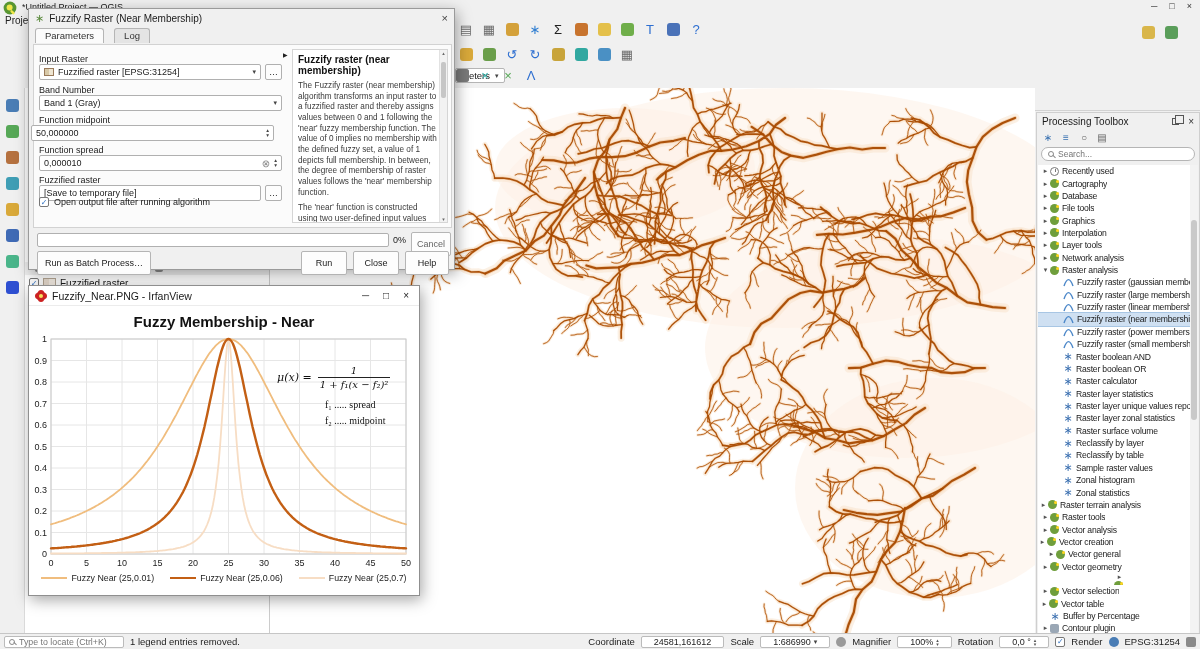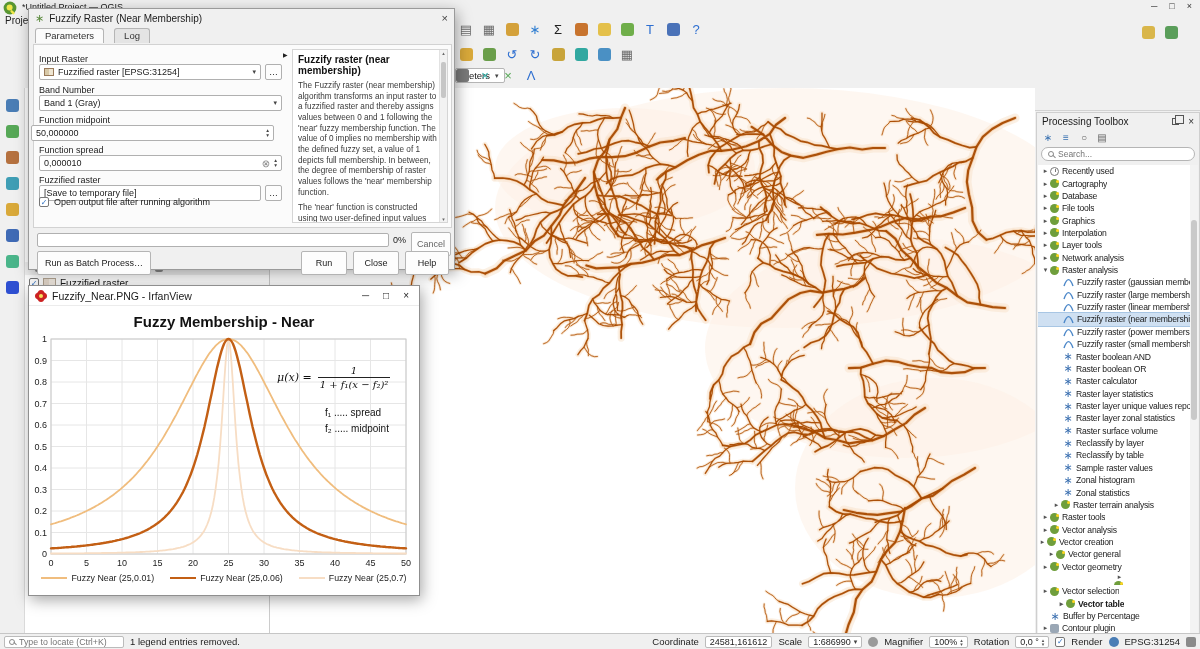--- a/index.html
+++ b/index.html
@@ -63,21 +63,21 @@
   .tico-clock::after{content:"";position:absolute;left:3.5px;top:1.5px;width:1px;height:3px;background:#777}
   .tico-plugin{width:9px;height:9px;background:#9aa7b5;border-radius:2px}
   .tlabel{overflow:hidden}
   .vscroll{position:absolute;right:0;top:0;bottom:0;width:8px;background:#f3f3f3}
   .vthumb{position:absolute;left:1px;right:1px;border-radius:3px;background:#c9c9c9}
 
   
   .status{position:absolute;left:0;right:0;bottom:0;height:16px;background:#f0f0f0;border-top:1px solid #c6c6c6;display:flex;align-items:center;gap:6px;padding:0 4px;font-size:9.5px;color:#222;z-index:20}
   .locate{display:flex;align-items:center;gap:4px;background:#fff;border:1px solid #bbb;border-radius:2px;height:12px;padding:0 4px}
   .locate input{border:none;outline:none;width:100px;font-size:8.8px;font-family:"Liberation Sans",sans-serif}
-  .sbox{background:#fff;border:1px solid #bbb;border-radius:2px;height:12px;display:inline-flex;align-items:center;padding:0 4px;gap:3px;font-size:9px}
+  .sbox{background:#fff;border:1px solid #bbb;border-radius:2px;height:12px;display:inline-flex;align-items:center;padding:0 12px;gap:3px;font-size:9px}
   .spincol{display:inline-flex;flex-direction:column;line-height:4px;font-size:5px;color:#555}
   .sp{flex:1}
   .sicon{width:10px;height:10px;border-radius:50%;flex:none}
 
   
   .dlg{position:absolute;left:28px;top:8px;width:427px;height:262px;background:#f0f0f0;border:1px solid #9a9a9a;box-shadow:2px 4px 14px rgba(0,0,0,.35);z-index:30;font-size:9.5px}
   .dlg-tb{height:18px;display:flex;align-items:center;padding:0 6px;gap:5px;font-size:10px}
   .dlg-gear{color:#5a8a3c;font-size:11px}
   .dlg-close{margin-left:auto;color:#444;font-size:11px}
   .tabs{position:absolute;left:6px;top:19px;display:flex;gap:10px;font-size:9.5px}
@@ -114,21 +114,21 @@
   .iv-flower{width:10px;height:10px;border-radius:50%;background:#cc2222;position:relative;flex:none;box-shadow:3px 0 0 -2px #cc2222,-3px 0 0 -2px #cc2222,0 3px 0 -2px #cc2222,0 -3px 0 -2px #cc2222}
   .iv-flower::after{content:"";position:absolute;left:3px;top:3px;width:4px;height:4px;border-radius:50%;background:#f7e05a}
   .iv-ctl{margin-left:auto;display:flex;gap:14px;font-size:10px;color:#222;padding-right:3px}
   .iv-content{position:absolute;left:0;top:21px;right:0;bottom:0;background:#fff}
   .chart-title{position:absolute;top:6px;width:100%;text-align:center;font-weight:bold;font-size:15px;color:#111}
   #chart-svg{position:absolute;left:0;top:28px}
   .formula{position:absolute;left:248px;top:58px;font-family:"DejaVu Serif",serif;font-style:italic;font-size:11px;display:flex;align-items:center;gap:6px;color:#111}
   .frac{display:inline-block;text-align:center;font-size:10px}
   .fnum{display:block;border-bottom:1px solid #222;padding:0 16px 1px 16px}
   .fden{display:block;padding:1px 2px 0 2px}
-  .fnotes{position:absolute;left:296px;top:98px;font-family:Liberation Sans, sans-serif;font-size:10px;line-height:1.55;color:#111}
+  .fnotes{position:absolute;left:296px;top:90px;font-family:Liberation Serif, serif;font-size:10px;line-height:1.55;color:#111}
   .legend{position:absolute;left:0;right:0;top:266px;display:flex;justify-content:center;gap:16px;font-size:8.8px;align-items:center;color:#222}
   .leg-item{display:inline-flex;align-items:center}
   .leg-line{display:inline-block;width:26px;height:0;border-top-style:solid;margin-right:4px}
 </style>
 </head>
 <body>
 
 <div class="chrome">
   <span class="qlogo">
     <svg viewBox="0 0 15 15" width="15" height="15">
@@ -464,21 +464,21 @@
       <div class="trow" style="padding-left: 16px;">
         <span class="chev"></span>
         <span class="tico tico-gear">∗</span>
         <span class="tlabel">Zonal histogram</span>
       </div>
       <div class="trow" style="padding-left: 16px;">
         <span class="chev"></span>
         <span class="tico tico-gear">∗</span>
         <span class="tlabel">Zonal statistics</span>
       </div>
-      <div class="trow" style="padding-left: 14px;">
+      <div class="trow" style="padding-left: 1px;">
         <span class="chev">▸</span>
         <span class="tico tico-qgis"></span>
         <span class="tlabel">Raster terrain analysis</span>
       </div>
       <div class="trow" style="padding-left: 3px;">
         <span class="chev">▸</span>
         <span class="tico tico-qgis"></span>
         <span class="tlabel">Raster tools</span>
       </div>
       <div class="trow" style="padding-left: 3px;">
@@ -504,21 +504,21 @@
       <div class="trow" style="padding-left: 3px; flex-direction: column;">
         <span class="chev">▸</span>
         <span class="tico tico-qgis"></span>
         <span class="tlabel">Vector overlay</span>
       </div>
       <div class="trow" style="padding-left: 3px;">
         <span class="chev">▸</span>
         <span class="tico tico-qgis"></span>
         <span class="tlabel">Vector selection</span>
       </div>
-      <div class="trow" style="padding-left: 19px; font-weight: bold;">
+      <div class="trow" style="padding-left: 2px;">
         <span class="chev">▸</span>
         <span class="tico tico-qgis"></span>
         <span class="tlabel">Vector table</span>
       </div>
       <div class="trow" style="padding-left: 3px;">
         <span class="chev"></span>
         <span class="tico tico-gear">∗</span>
         <span class="tlabel">Buffer by Percentage</span>
       </div>
       <div class="trow" style="padding-left: 3px;">

